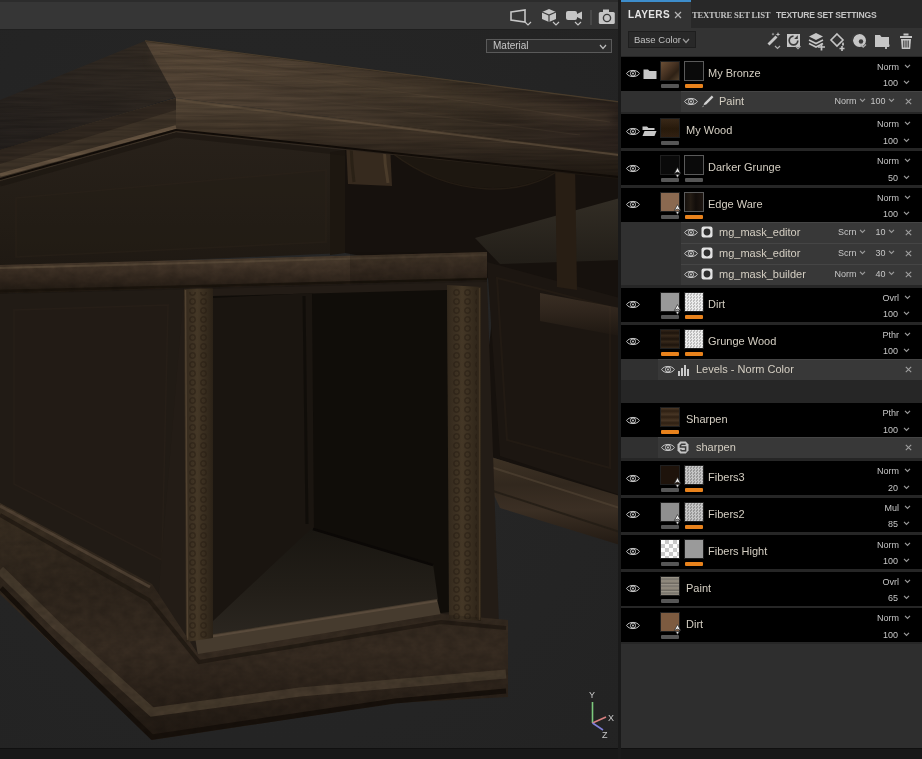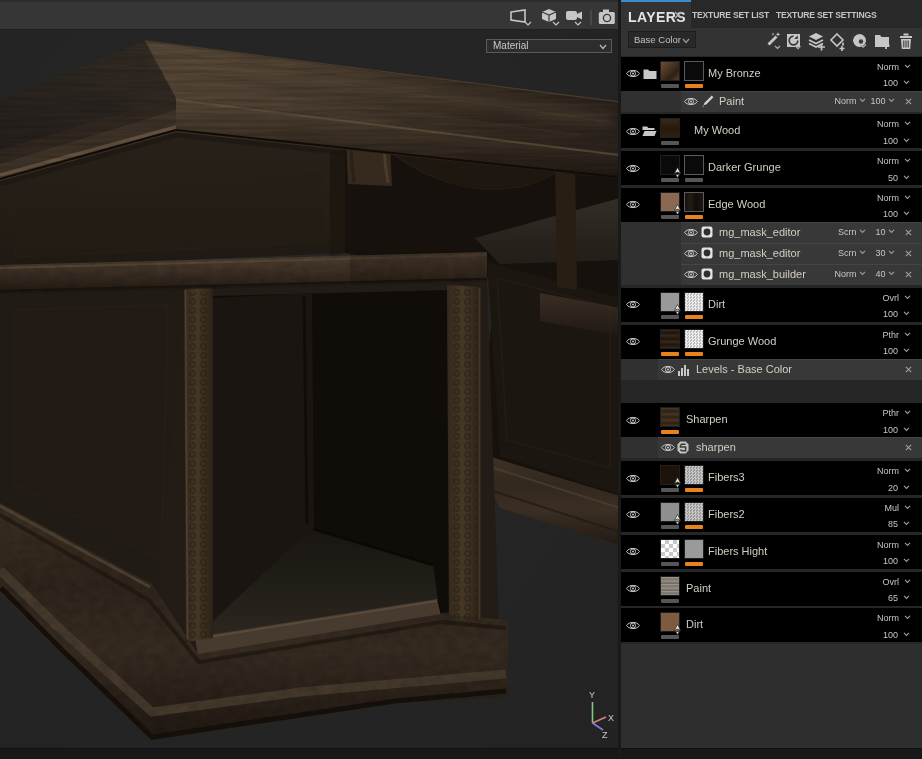--- a/index.html
+++ b/index.html
@@ -225,25 +225,25 @@
 <line x1="12.5" y1="37" x2="23" y2="44" stroke="#8080d9" stroke-width="1.6"></line>
 <text x="9" y="12">Y</text>
 <text x="28" y="35">X</text>
 <text x="22" y="52">Z</text>
 </g>
 </svg>
   </div>
   <div id="panel">
     <div id="tabbar">
       <div id="tab-active"></div>
-      <span class="tname" style="left:8px; top:9px; font-size:14px; color:#e4e4e4; letter-spacing:0.4px;">LAYERS</span>
+      <span class="tname" style="left:8px; top:9px; font-size:10px; color:#e4e4e4; letter-spacing:0.4px;">LAYERS</span>
       <svg class="abs" style="left:54px;top:11px" width="8" height="8" viewBox="0 0 8 8">
           <path d="M1 1 L7 7 M7 1 L1 7" stroke="#b5b5b5" stroke-width="1.2"></path>
         </svg>
-      <span class="tname" style="left:72px;">TEXTURE SET LIST</span>
+      <span class="tname" style="left:72px;font-family:Liberation Serif, serif;">TEXTURE SET LIST</span>
       <span class="tname" style="left:156px;">TEXTURE SET SETTINGS</span>
     </div>
     <div id="panel-toolbar">
       <div id="basecolor">Base Color<svg class="abs" style="right:5px;top:6px" width="8" height="6" viewBox="0 0 8 6">
             <path d="M1 1 L4 4.5 L7 1" fill="none" stroke="#999" stroke-width="1.2"></path>
           </svg></div>
 
 <svg class="abs" style="left:145px;top:3px" width="152" height="22" viewBox="0 0 152 22" fill="#c6c6c6">
 
   <g transform="translate(0,0)">
@@ -345,21 +345,21 @@
 <path d="M0.6 5.5 C2.9 1.4 11.1 1.4 13.4 5.5 C11.1 9.6 2.9 9.6 0.6 5.5 Z" fill="none" stroke="#c8c8c8" stroke-width="1"></path>
 <circle cx="7" cy="5.5" r="2.55" fill="none" stroke="#c8c8c8" stroke-width="1"></circle>
 <circle cx="7" cy="5.5" r="0.95" fill="#c8c8c8"></circle>
 </svg>
           <svg class="abs" style="left:22px;top:11px" width="15" height="12" viewBox="0 0 15 12">
 <path d="M0.5 1.5 L5 1.5 L6.5 3 L12.5 3 L12.5 5 L0.5 5 Z" fill="#c7c7c7"></path>
 <path d="M2.5 6 L14.5 6 L12.5 11 L0.5 11 Z" fill="#c7c7c7"></path>
 </svg>
           <div class="thumb" style="left:40px;background:linear-gradient(180deg,#33241731 0%,#33241731 100%),linear-gradient(180deg,#3a2918 0%,#241708 55%,#301f10 100%);border:1px solid #1f1f1f"></div>
           <div class="bar " style="left:41px"></div>
-          <div class="name" style="left:74px">My Wood</div>
+          <div class="name" style="left:66px">My Wood</div>
           <div class="rtext" style="top:5px;right:11px">Norm&nbsp;&nbsp;<svg width="7" height="5" viewBox="0 0 7 5" style="display:inline-block;vertical-align:1px">
               <path d="M1 0.8 L3.5 3.4 L6 0.8" fill="none" stroke="#9b9b9b" stroke-width="1.15"></path>
             </svg></div>
           <div class="rtext" style="top:21.5px;right:12px">100&nbsp;&nbsp;<svg width="7" height="5" viewBox="0 0 7 5" style="display:inline-block;vertical-align:1px">
               <path d="M1 0.8 L3.5 3.4 L6 0.8" fill="none" stroke="#9b9b9b" stroke-width="1.15"></path>
             </svg></div>
         </div>
 <div class="mainrow" style="top:95.1px">
           <svg class="abs" style="left:6px;top:11.5px;display:block" width="14" height="11" viewBox="0 0 14 11">
 <path d="M0.6 5.5 C2.9 1.4 11.1 1.4 13.4 5.5 C11.1 9.6 2.9 9.6 0.6 5.5 Z" fill="none" stroke="#c8c8c8" stroke-width="1"></path>
@@ -391,21 +391,21 @@
 </svg>
           <div class="thumb" style="left:40px;background:#8a6950;border:1px solid #1f1f1f">
             <svg class="abs" style="left:11px;top:11px;display:block" width="11" height="11" viewBox="0 0 11 11">
 <path d="M5.5 0.6 L8.6 6.4 L5.5 5 L2.4 6.4 Z" fill="#f2f2f2" stroke="#2a2a2a" stroke-width="0.7"></path>
 <path d="M3.6 7.6 L7.4 7.6 L5.5 10.6 Z" fill="#f2f2f2" stroke="#2a2a2a" stroke-width="0.7"></path>
 </svg>
           </div>
           <div class="thumb" style="left:64px;background:linear-gradient(90deg,#16110d 0%,#241c14 30%,#120d0a 60%,#1d1510 100%);border:1px solid #5a5a5a"></div>
           <div class="bar " style="left:41px"></div>
           <div class="bar orange" style="left:65px"></div>
-          <div class="name" style="left:88px">Edge Wood</div>
+          <div class="name" style="left:88px">Edge Ware</div>
           <div class="rtext" style="top:5px;right:11px">Norm&nbsp;&nbsp;<svg width="7" height="5" viewBox="0 0 7 5" style="display:inline-block;vertical-align:1px">
               <path d="M1 0.8 L3.5 3.4 L6 0.8" fill="none" stroke="#9b9b9b" stroke-width="1.15"></path>
             </svg></div>
           <div class="rtext" style="top:21.5px;right:12px">100&nbsp;&nbsp;<svg width="7" height="5" viewBox="0 0 7 5" style="display:inline-block;vertical-align:1px">
               <path d="M1 0.8 L3.5 3.4 L6 0.8" fill="none" stroke="#9b9b9b" stroke-width="1.15"></path>
             </svg></div>
         </div>
 <div class="subrow" style="top:165.9px">
           <div class="subbg" style="left:61px;width:241px"></div>
           <svg class="abs" style="left:64px;top:5px;display:block" width="14" height="11" viewBox="0 0 14 11">
@@ -525,21 +525,21 @@
 <path d="M0.6 5.5 C2.9 1.4 11.1 1.4 13.4 5.5 C11.1 9.6 2.9 9.6 0.6 5.5 Z" fill="none" stroke="#c8c8c8" stroke-width="1"></path>
 <circle cx="7" cy="5.5" r="2.55" fill="none" stroke="#c8c8c8" stroke-width="1"></circle>
 <circle cx="7" cy="5.5" r="0.95" fill="#c8c8c8"></circle>
 </svg>
           <svg class="abs" style="left:58px;top:5px" width="11" height="12" viewBox="0 0 11 12">
 <rect x="0" y="7" width="2" height="5" fill="#c9c9c9"></rect>
 <rect x="3" y="4" width="2" height="8" fill="#c9c9c9"></rect>
 <rect x="6" y="1" width="2" height="11" fill="#c9c9c9"></rect>
 <rect x="9" y="5" width="2" height="7" fill="#c9c9c9"></rect>
 </svg>
-          <div class="name" style="left:76px">Levels - Base Color</div>
+          <div class="name" style="left:76px">Levels - Norm Color</div>
           <div class="abs" style="top:7px;right:10px">
             <svg style="display:block" width="7" height="7" viewBox="0 0 7 7">
               <path d="M0.8 0.8 L6.2 6.2 M6.2 0.8 L0.8 6.2" stroke="#9f9f9f" stroke-width="1.1"></path>
             </svg>
           </div>
         </div>
 <div class="mainrow" style="top:347.3px">
           <svg class="abs" style="left:6px;top:11.5px;display:block" width="14" height="11" viewBox="0 0 14 11">
 <path d="M0.6 5.5 C2.9 1.4 11.1 1.4 13.4 5.5 C11.1 9.6 2.9 9.6 0.6 5.5 Z" fill="none" stroke="#c8c8c8" stroke-width="1"></path>
 <circle cx="7" cy="5.5" r="2.55" fill="none" stroke="#c8c8c8" stroke-width="1"></circle>

